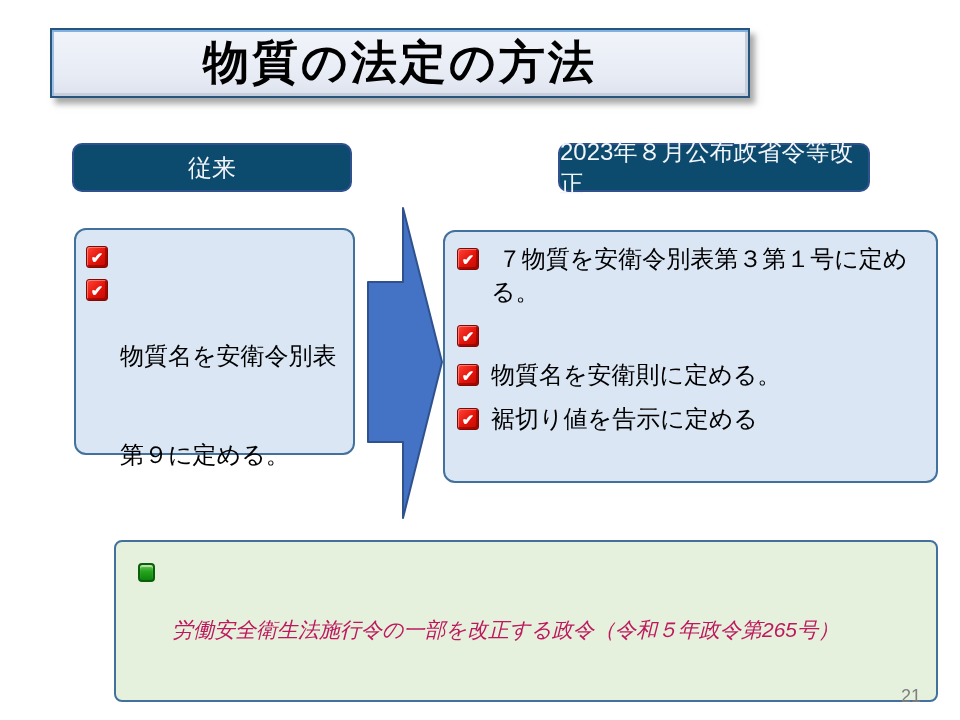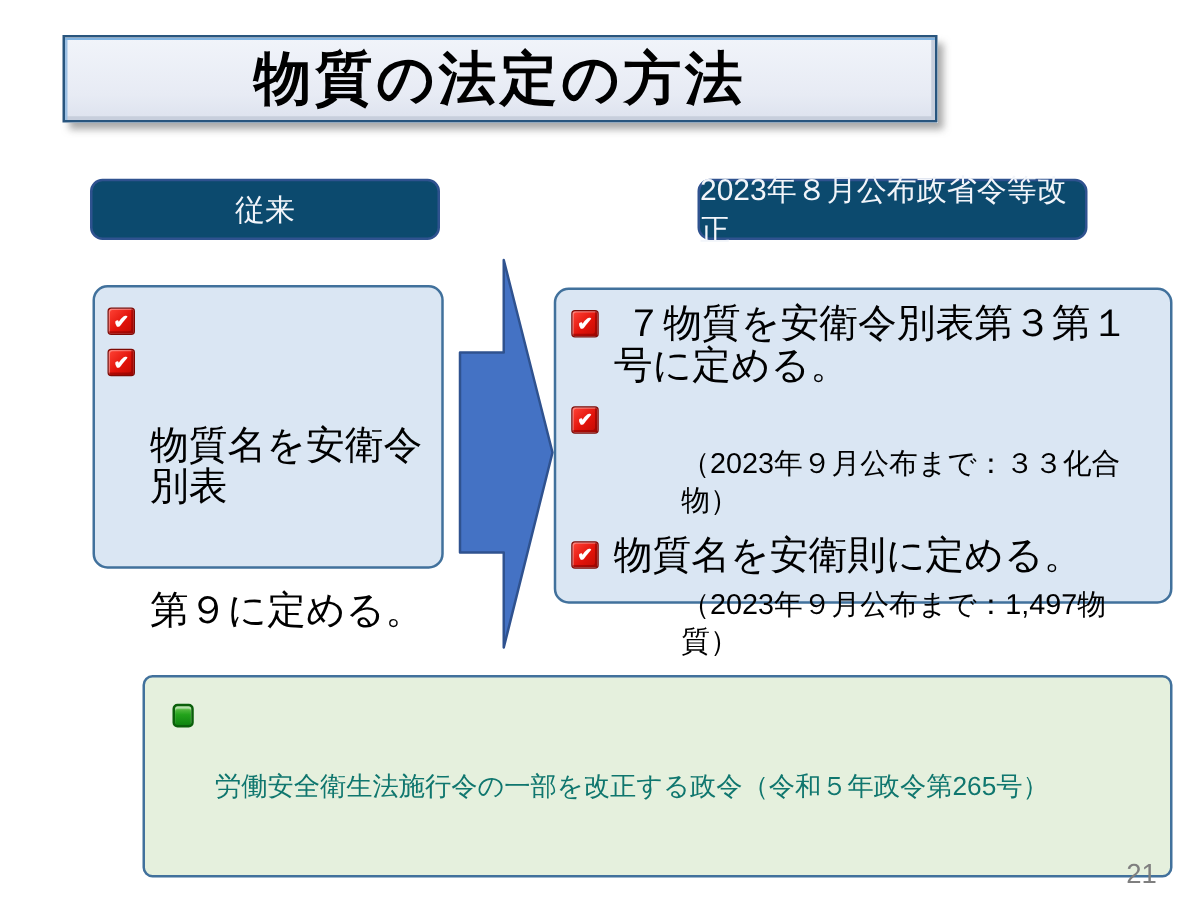--- a/index.html
+++ b/index.html
@@ -30,38 +30,38 @@
   .panel-right{left:443px;top:230px;width:495px;height:253px;padding:10px 6px 0 12px;}
 
   .chk-item{display:flex;gap:12px;margin-bottom:5px;}
   .panel-right .chk-item{margin-bottom:11px;}
   .chk{flex:0 0 auto;width:20px;height:20px;margin-top:6px;
     background:linear-gradient(135deg,#FF4437 0%,#E2130A 55%,#C00B02 100%);
     border:1px solid #7E0A04;border-radius:3px;
     color:#fff;font-size:15px;font-weight:bold;line-height:1;
     display:flex;align-items:center;justify-content:center;
     box-shadow:inset -2px -2px 0 rgba(110,0,0,.45),inset 1px 1px 0 rgba(255,255,255,.35);}
-  .chk-text{font-size:31px;line-height:33px;white-space:pre-wrap;}
+  .chk-text{font-size:24px;line-height:33px;white-space:pre-wrap;}
   .note{font-size:23px;line-height:30px;margin:-3px 0 12px 88px;white-space:pre-wrap;}
 
   
   .arrow{position:absolute;left:360px;top:202px;}
 
   
   .green-box{position:absolute;left:114px;top:540px;width:824px;height:162px;
     background:#E5F0DD;border:2px solid #41719C;border-radius:8px;
     box-sizing:border-box;padding:15px 16px 0 22px;}
   .g-item{display:flex;gap:17px;margin-bottom:14px;}
   .g-bullet{flex:0 0 auto;width:13px;height:15px;margin-top:6px;
     background:linear-gradient(180deg,#6CC653 0%,#23A31B 45%,#0F8410 100%);
     border:2px solid #0A5F0A;border-radius:4px;
     box-shadow:inset 0 2px 1px rgba(255,255,255,.55);}
-  .g-text{font-size:21px;line-height:29px;color:#0f766e;white-space:pre-wrap;}
+  .g-text{font-size:21px;line-height:29px;color:#be185d;white-space:pre-wrap;font-style:italic;}
 
-  .page-num{position:absolute;left:901px;top:686px;font-size:22px;color:#7F7F7F;}
+  .page-num{position:absolute;left:901px;top:686px;font-size:18px;color:#7F7F7F;}
 </style>
 </head>
 <body>
 
 <div class="slide">
 
   <div class="title-box">
     <h1>物質の法定の方法</h1>
   </div>
 
@@ -91,26 +91,24 @@
   </svg>
 
   <div class="panel panel-right">
     <div class="chk-item">
       <span class="chk">✔</span>
       <span class="chk-text"> ７物質を安衛令別表第３第１号に定める。</span>
     </div>
     <div class="chk-item">
       <span class="chk">✔</span>
     </div>
-    <div class="note">（2023年９月公布まで：３３化合物）</div>
     <div class="chk-item">
       <span class="chk">✔</span>
       <span class="chk-text">物質名を安衛則に定める。</span>
     </div>
-    <div class="note">（2023年９月公布まで：1,497物質）</div>
     <div class="chk-item">
       <span class="chk">✔</span>
       <span class="chk-text">裾切り値を告示に定める</span>
     </div>
   </div>
 
   <div class="green-box">
     <div class="g-item">
       <span class="g-bullet"></span>
       <span class="g-text">

